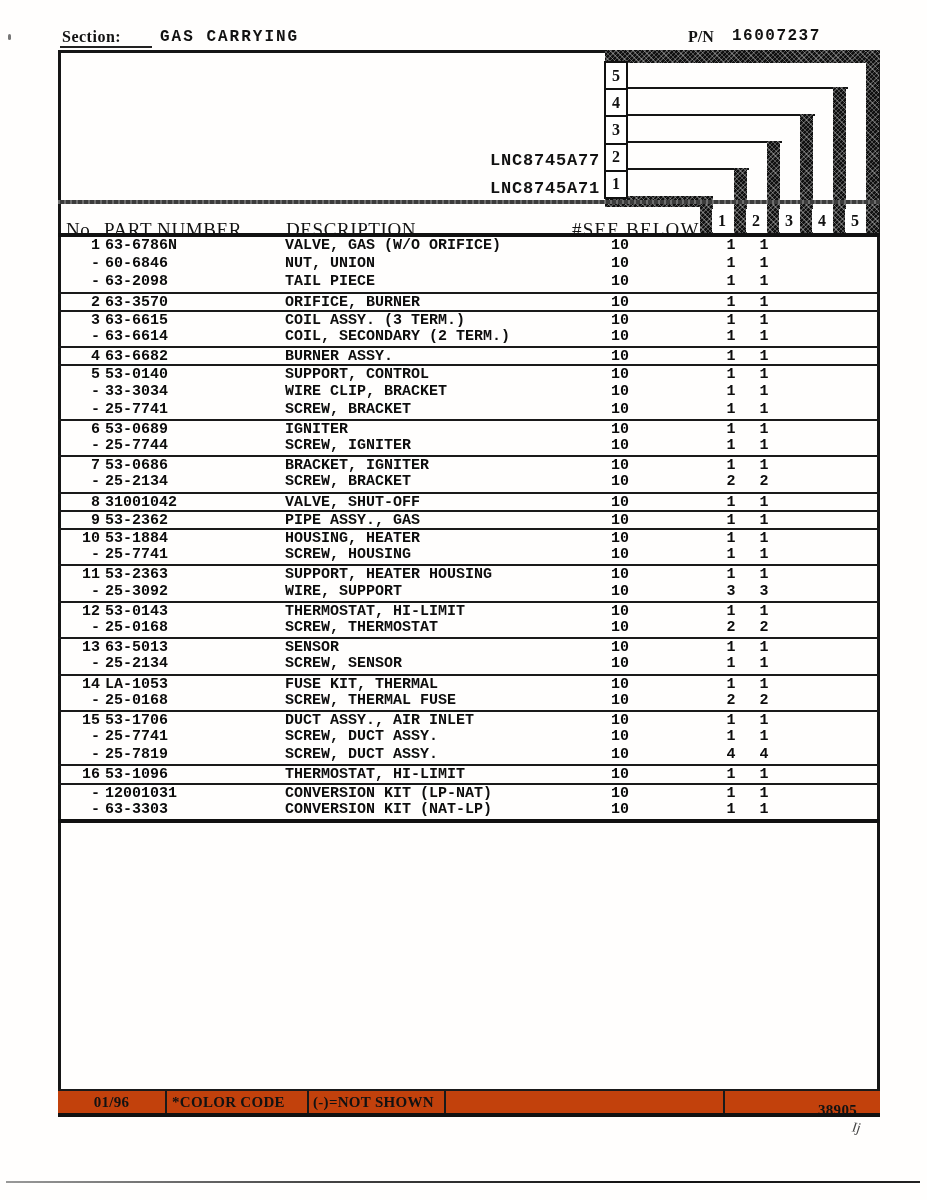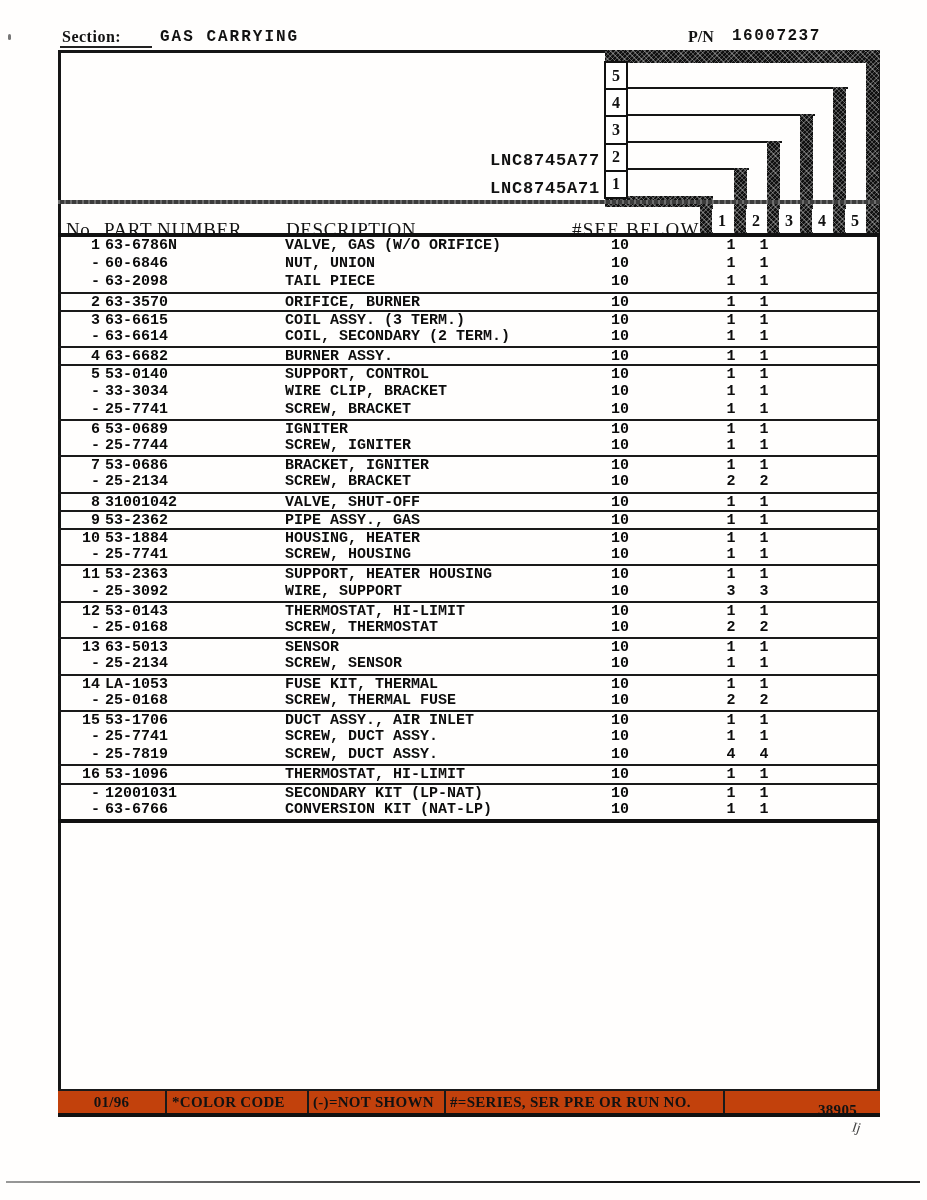--- a/index.html
+++ b/index.html
@@ -385,43 +385,42 @@
         <span class="c c-no">16</span>
         <span class="c c-part">53-1096</span>
         <span class="c c-desc">THERMOSTAT, HI-LIMIT</span>
         <span class="c c-series">10</span>
         <span class="c c-q1">1</span>
         <span class="c c-q2">1</span>
       </div>
       <div class="prow sep">
         <span class="c c-no">-</span>
         <span class="c c-part">12001031</span>
-        <span class="c c-desc">SECONDARY KIT (LP-NAT)</span>
-        <span class="c c-series">10</span>
-        <span class="c c-q1">1</span>
-        <span class="c c-q2">1</span>
-      </div>
-      <div class="prow">
-        <span class="c c-no">-</span>
-        <span class="c c-part">63-6766</span>
+        <span class="c c-desc">CONVERSION KIT (LP-NAT)</span>
+        <span class="c c-series">10</span>
+        <span class="c c-q1">1</span>
+        <span class="c c-q2">1</span>
+      </div>
+      <div class="prow">
+        <span class="c c-no">-</span>
+        <span class="c c-part">63-3303</span>
         <span class="c c-desc">CONVERSION KIT (NAT-LP)</span>
         <span class="c c-series">10</span>
         <span class="c c-q1">1</span>
         <span class="c c-q2">1</span>
       </div>
     </div>
   <div class="abs table-endline"></div>
 
   <div class="abs footer">
     <div class="fdiv fd1"></div>
     <div class="fdiv fd2"></div>
     <div class="fdiv fd3"></div>
     <div class="fdiv fd4"></div>
     <span class="fcell f-date">01/96</span>
     <span class="fcell f-color">*COLOR CODE</span>
     <span class="fcell f-notshown">(-)=NOT SHOWN</span>
-    <span class="fcell f-series">#=SERIES, SER PRE OR RUN NO.</span>
     <span class="fcell f-doc">38905</span>
   </div>
 
   <span class="abs stray">Ij</span>
   <div class="abs page-bottom-line"></div>
 </div>
 
 </body></html>

